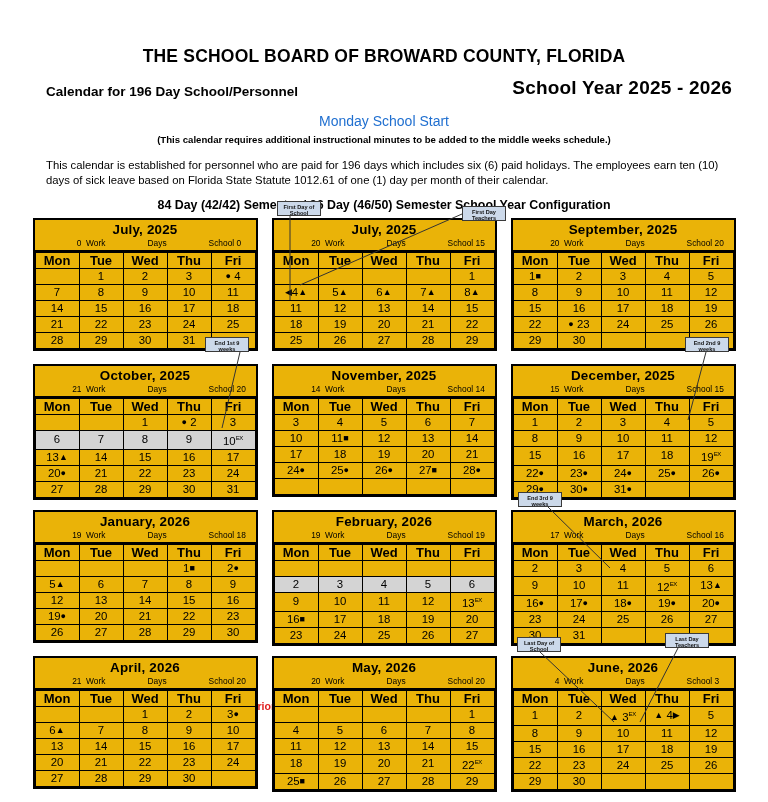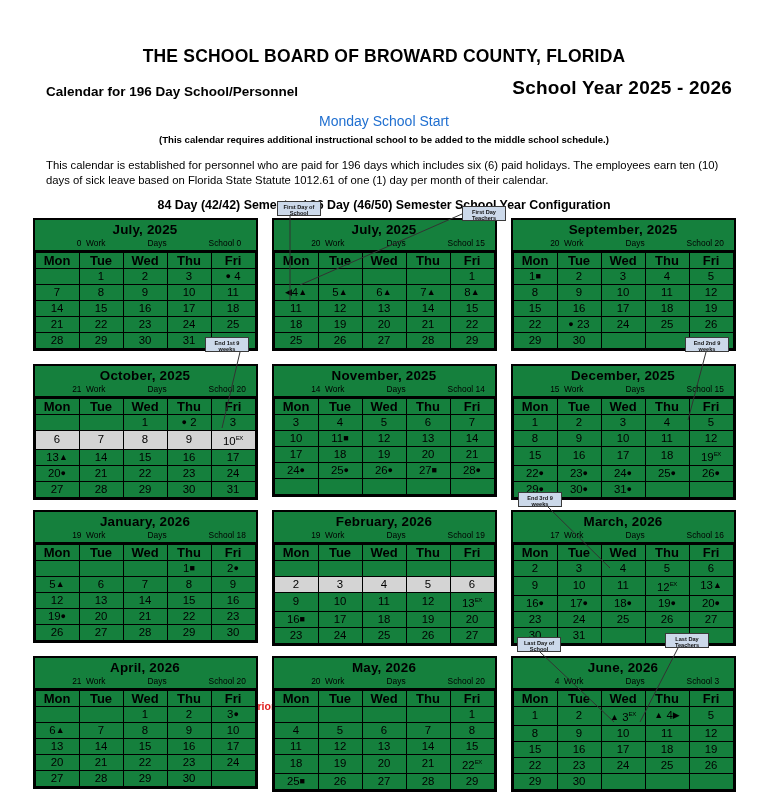--- a/index.html
+++ b/index.html
@@ -41,21 +41,21 @@
     display:grid;
     grid-template-columns:repeat(3,233px);
     justify-content:center;
     column-gap:6px;
     row-gap:4px;
     margin-top:6px;
   }
   .mcell{position:relative;height:142px;}
 
   .mbox{
-    border:2px solid #000;background:#15803d;
+    border:2px solid #000;background:#eab308;
     width:221px;margin:0 auto;
     position:relative;z-index:2;
   }
   .mtitle{
     text-align:center;font-size:13.4px;font-weight:bold;
     padding:2px 0 1px 0;letter-spacing:.2px;
   }
   .msub{
     display:flex;justify-content:center;align-items:center;
     font-size:8.4px;padding-bottom:2px;border-bottom:2px solid #000;
@@ -102,21 +102,21 @@
 <div class="page">
 
   <div class="hdr-main">THE SCHOOL BOARD OF BROWARD COUNTY, FLORIDA</div>
 
   <div class="hdr-row2">
     <div class="hdr-left">Calendar for 196 Day School/Personnel</div>
     <div class="hdr-right">School Year 2025 - 2026</div>
   </div>
 
   <div class="hdr-start">Monday School Start</div>
-  <div class="hdr-note">(This calendar requires additional instructional school to be added to the middle school schedule.)</div>
+  <div class="hdr-note">(This calendar requires additional instructional minutes to be added to the middle weeks schedule.)</div>
   <div class="hdr-para">This calendar is established for personnel who are paid for 196 days which includes six (6) paid holidays.  The employees earn ten (10) days of sick leave based on Florida State Statute 1012.61 of one (1) day per month of their calendar.</div>
   <div class="hdr-config">84 Day (42/42) Semester / 96 Day (46/50) Semester School Year Configuration</div>
 
   <div class="months" id="months-grid">
       <div class="mcell">
         <div class="mbox">
           <div class="mtitle">July, 2025</div>
           <div class="msub">
             <span class="s1">0&nbsp; Work</span>
             <span class="s2">Days</span>

